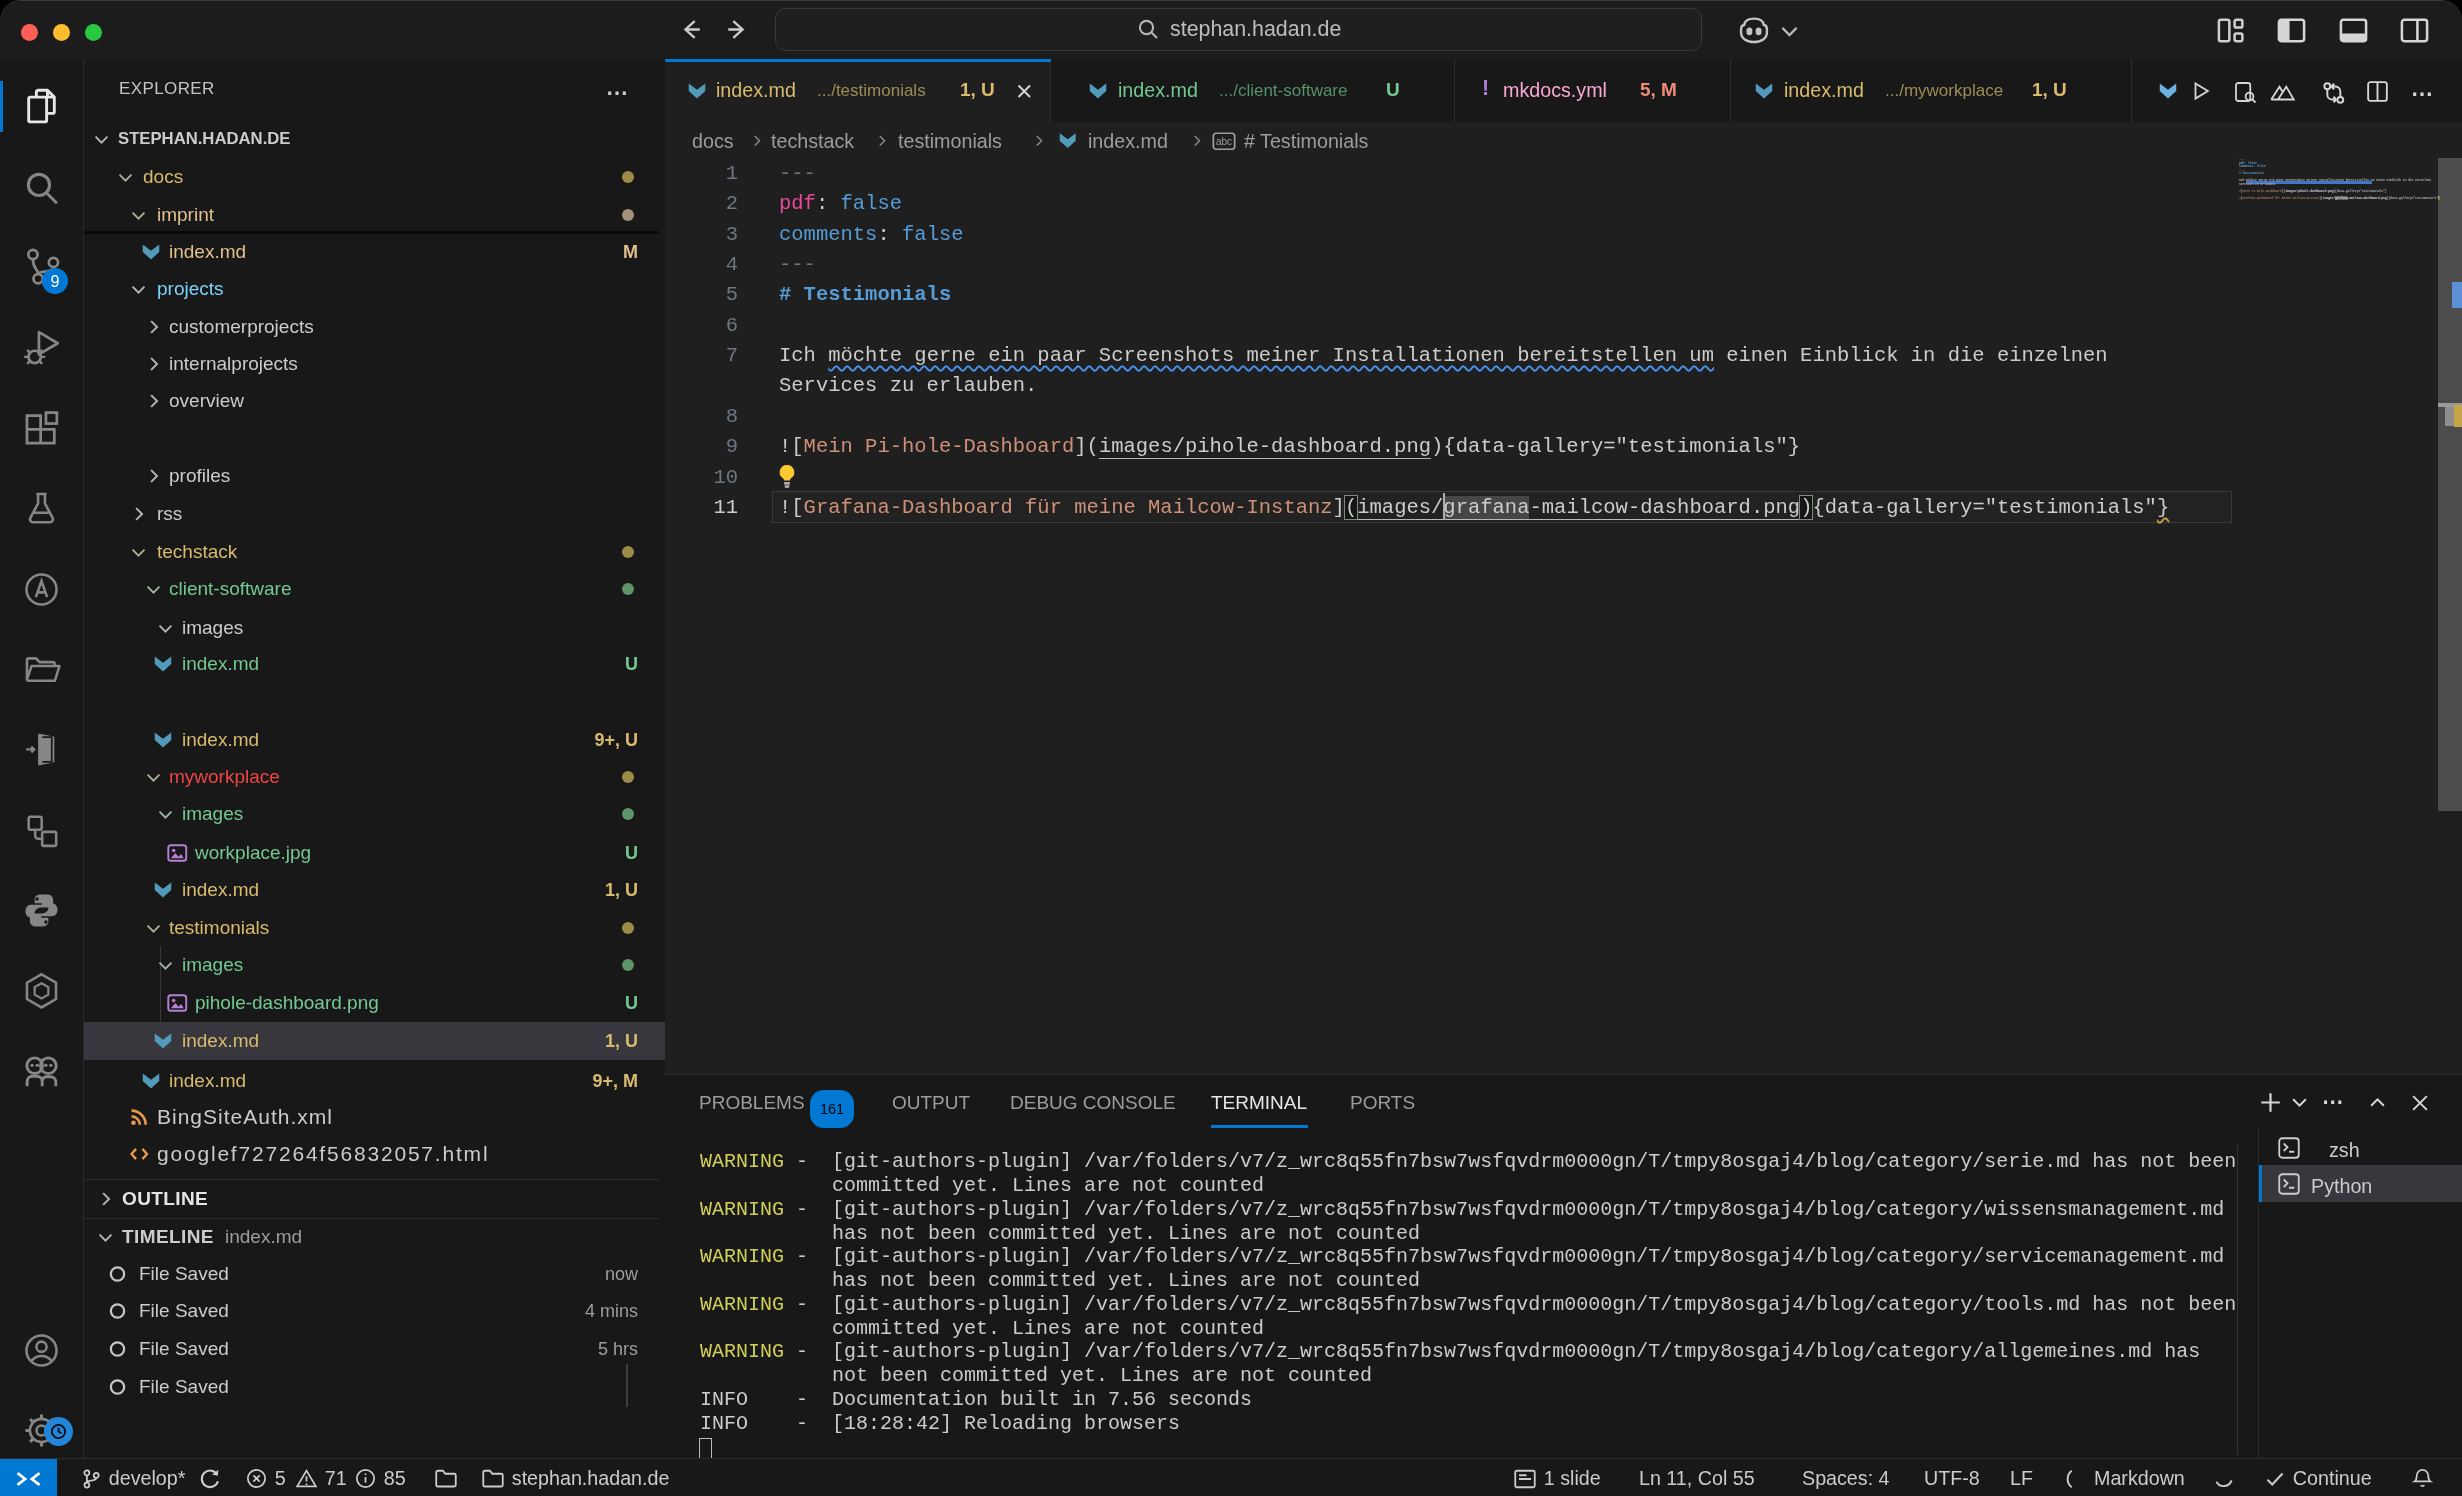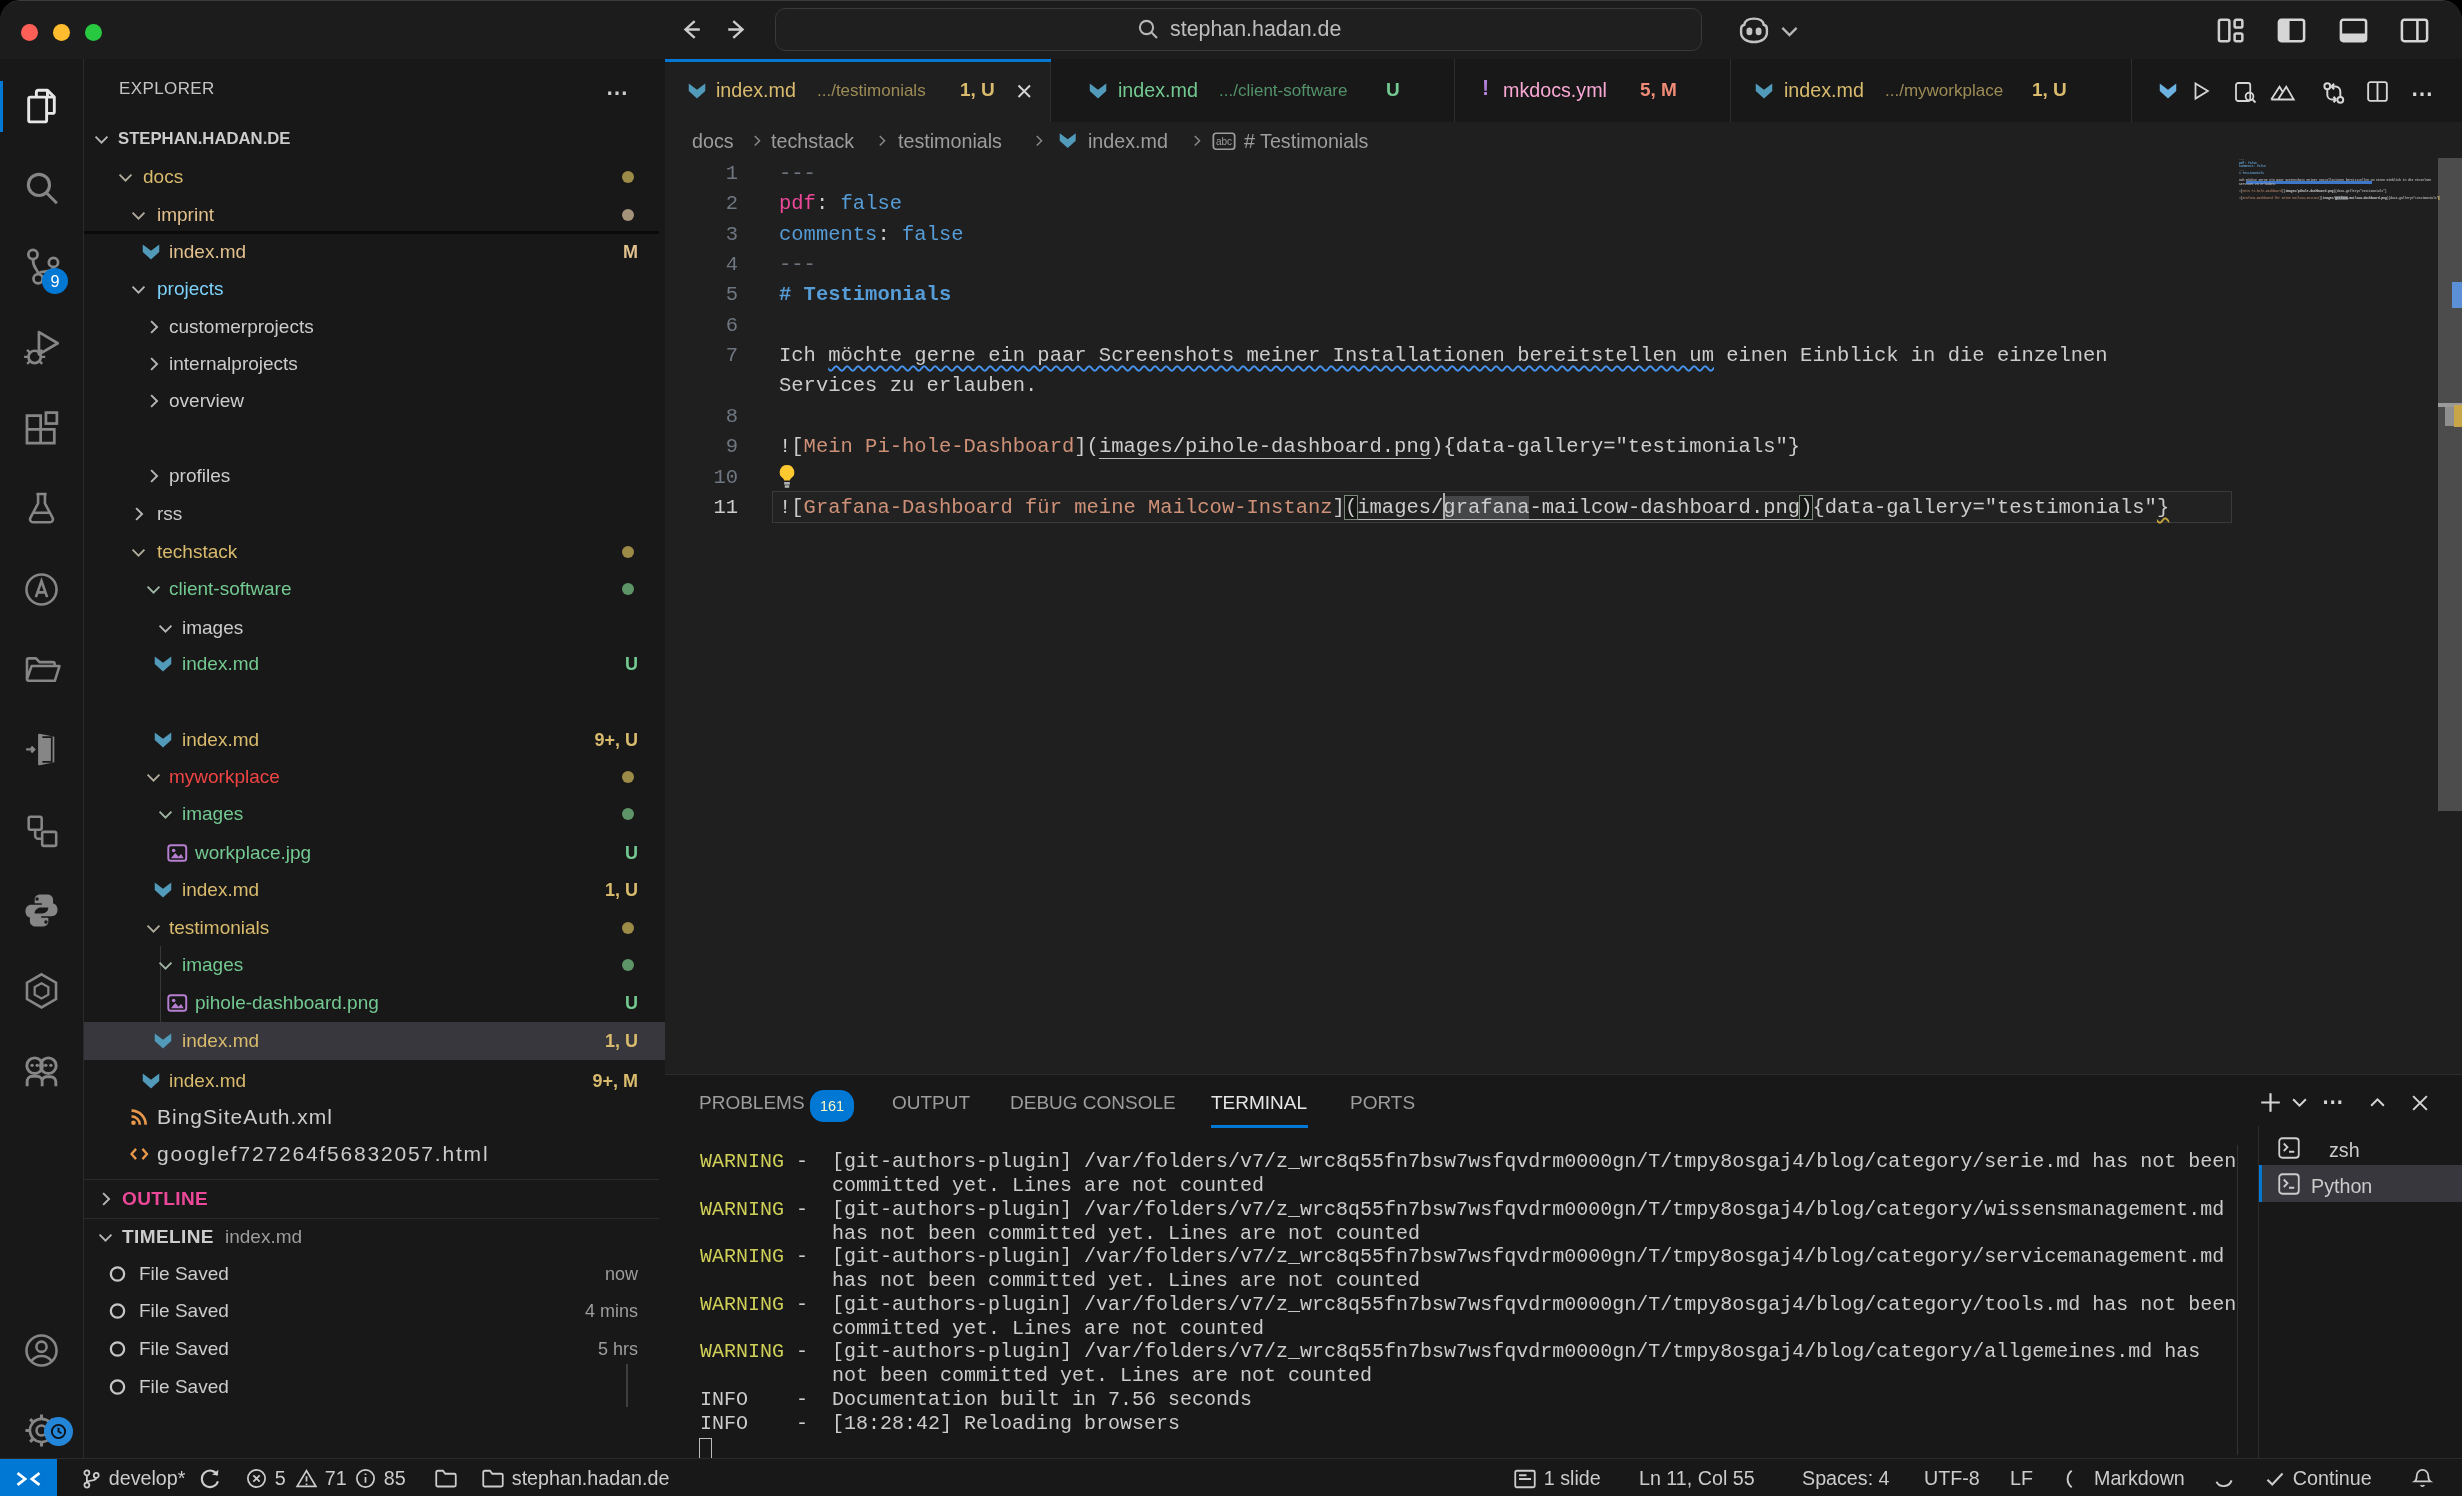--- a/index.html
+++ b/index.html
@@ -353,21 +353,21 @@
           <path d="M5.5 4 L2 8 L5.5 12 M10.5 4 L14 8 L10.5 12" fill="none" stroke="#e8984a" stroke-width="1.8"></path>
         </svg>
         <span class="lbl" style="left:73px;color:#cccccc;font-size:21px;letter-spacing:1.8px">googlef727264f56832057.html</span>
       </div>
 
     <div class="abs" style="left:0;top:1120px;width:575px;height:0.9px;background:#2b2b2b"></div>
     <div class="trow" style="top:1121px">
         <svg class="chev" style="left:12px" width="19" height="19" viewBox="0 0 16 16">
           <path d="M6 3l5 5-5 5" fill="none" stroke="#b6b6b6" stroke-width="1.6"></path>
         </svg>
-        <span class="lbl" style="left:38px;color:#ec4899;font-weight:bold;letter-spacing:0.4px">OUTLINE</span>
+        <span class="lbl" style="left:38px;color:#e5e5e5;font-weight:bold;letter-spacing:0.4px">OUTLINE</span>
       </div>
     <div class="abs" style="left:0;top:1159px;width:575px;height:0.9px;background:#2b2b2b"></div>
     <div class="trow" style="top:1159px">
         <svg class="chev" style="left:12px" width="19" height="19" viewBox="0 0 16 16">
           <path d="M3 6l5 5 5-5" fill="none" stroke="#b6b6b6" stroke-width="1.6"></path>
         </svg>
         <span class="lbl" style="left:38px;color:#cccccc;font-weight:bold;letter-spacing:0.4px">TIMELINE</span>
         <span class="lbl" style="left:141px;color:#9d9d9d">index.md</span>
       </div>
     <div class="trow" style="top:1196px">
@@ -531,21 +531,21 @@
     </div>
 
     <div class="abs" style="left:1773px;top:0;width:24px;height:653px;background:rgba(121,121,121,0.5)"></div>
     <div class="abs" style="left:1787px;top:124px;width:10.3px;height:26px;background:#5b8fd6"></div>
     <div class="abs" style="left:1773px;top:245px;width:24px;height:4.3px;background:#9a9a9a"></div>
     <div class="abs" style="left:1780px;top:249px;width:9.4px;height:19px;background:#8f8f8f"></div>
     <div class="abs" style="left:1789px;top:247px;width:7.7px;height:22px;background:#c8a546"></div>
   </div>
   <div id="panel">
     <div class="ptab" style="left:34px">PROBLEMS</div>
-    <div class="abs" style="left:145px;top:14.5px;width:44px;height:32px;border-radius:13.7px;background:#0078d4;color:#fef9c3;font-size:14.5px;display:flex;align-items:center;justify-content:center">161</div>
+    <div class="abs" style="left:145px;top:14.5px;width:44px;height:38px;border-radius:13.7px;background:#0078d4;color:#000000;font-size:14.5px;display:flex;align-items:center;justify-content:center">161</div>
     <div class="ptab" style="left:227px">OUTPUT</div>
     <div class="ptab" style="left:345px">DEBUG CONSOLE</div>
     <div class="ptab" style="left:546px;color:#e7e7e7">TERMINAL</div>
     <div class="abs" style="left:546px;top:50px;width:97px;height:2.6px;background:#0078d4"></div>
     <div class="ptab" style="left:685px">PORTS</div>
     <svg class="abs" style="left:1592px;top:13.7px" width="27" height="27" viewBox="0 0 16 16">
         <path d="M8 2.5 L8 13.5 M2.5 8 L13.5 8" stroke="#d6d6d6" stroke-width="1.3"></path>
       </svg>
     <svg class="abs" style="left:1626px;top:21.4px" width="17" height="13.7" viewBox="0 0 12 8">
         <path d="M1.5 1.5 L6 6 L10.5 1.5" fill="none" stroke="#d6d6d6" stroke-width="1.4"></path>

